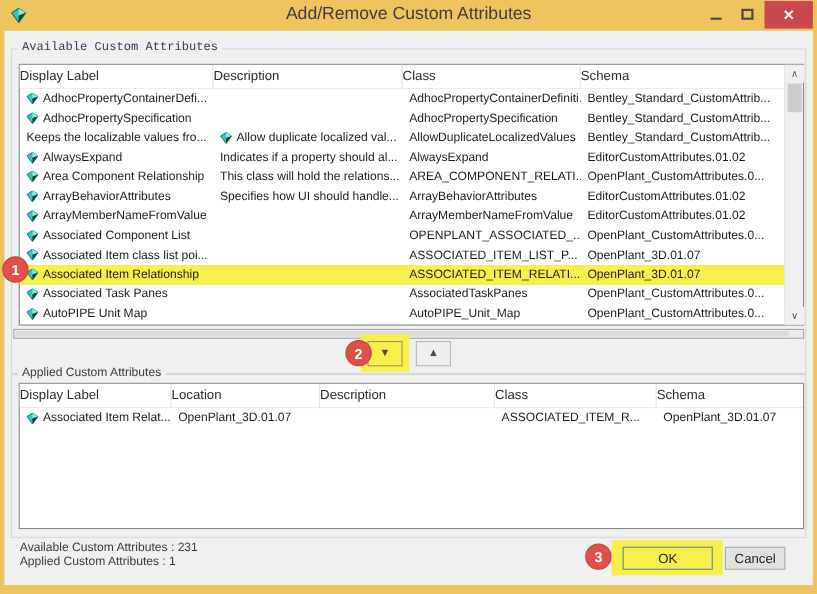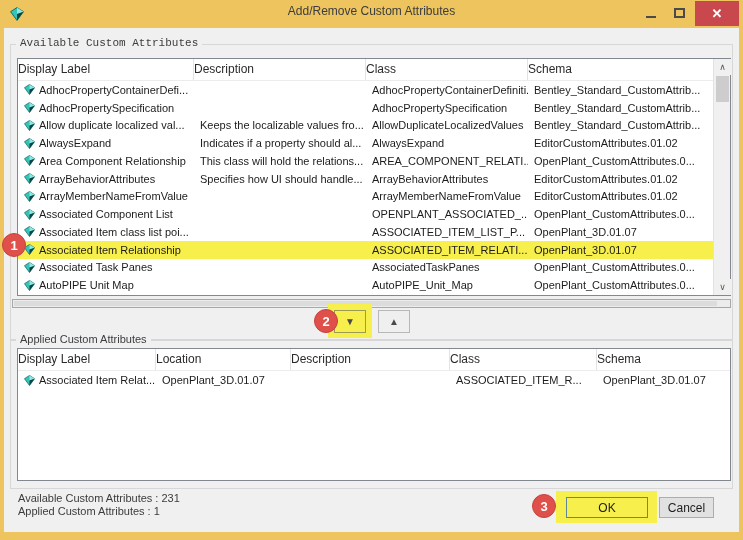--- a/index.html
+++ b/index.html
@@ -4,21 +4,21 @@
 <style>
   :root{
     --titlebar:#edc45e; --close-button:#c9484d; --highlight:#f7ef4b;
     --badge:#e0504a; --dialog-bg:#f0f0f0;
   }
   *{box-sizing:border-box; margin:0; padding:0;}
   body{font-family:"Liberation Sans", sans-serif; background:#888; }
   .window{position:relative; width:743px; height:540px; background:var(--titlebar,#edc45e); overflow:hidden;}
   .titlebar{position:absolute; left:0; top:0; width:743px; height:28px;}
   .app-icon{position:absolute; left:10px; top:7px; width:14px; height:14px;}
-  .title{position:absolute; left:0; right:0; top:4px; text-align:center; font-size:12px; color:#3d3d3d;}
+  .title{position:absolute; left:0; right:0; top:4px; text-align:center; font-size:16px; color:#3d3d3d;}
   .cap-btn{position:absolute; top:0; height:26px; display:flex; align-items:center; justify-content:center; cursor:default;}
   .btn-min{left:638px; width:26px;}
   .btn-max{left:666px; width:26px;}
   .btn-close{left:695px; top:1px; width:44px; height:25px; background:var(--close-button,#c9484d); color:#fff; font-size:13px; font-weight:bold;}
   .glyph-min{display:block; width:10px; height:2px; background:#4a4a4a; margin-top:8px;}
   .glyph-max{display:block; width:11px; height:10px; border:2px solid #4a4a4a; background:transparent;}
   .client{position:absolute; left:4px; top:28px; width:735px; height:504px; background:var(--dialog-bg,#f0f0f0);}
   .bottom-edge{position:absolute; left:0; bottom:0; width:743px; height:8px; background:var(--titlebar,#edc45e);}
 
   .groupbox{position:absolute; border:1px solid #d7d7d7; background:transparent;}
@@ -145,31 +145,31 @@
             </div>
             <div class="lv-cell">
               <span>AdhocPropertySpecification</span>
             </div>
             <div class="lv-cell">
               <span>Bentley_Standard_CustomAttrib...</span>
             </div>
           </div>
           <div class="lv-row cols-avail">
             <div class="lv-cell">
+              <span>Keeps the localizable values fro...</span>
+            </div>
+            <div class="lv-cell">
   <span class="gem">
                 <svg width="11" height="11" viewBox="0 0 12 12">
     <polygon points="6,0.5 11.5,4 6,11.5 0.5,4" fill="#35c4bb" stroke="#14665f" stroke-width="0.8"></polygon>
     <polygon points="6,0.5 11.5,4 6,6" fill="#8ee8e2"></polygon>
     <polygon points="6,6 11.5,4 6,11.5" fill="#0b4340"></polygon>
   </svg>
               </span>
 <span>Allow duplicate localized val...</span>
-            </div>
-            <div class="lv-cell">
-              <span>Keeps the localizable values fro...</span>
             </div>
             <div class="lv-cell">
               <span>AllowDuplicateLocalizedValues</span>
             </div>
             <div class="lv-cell">
               <span>Bentley_Standard_CustomAttrib...</span>
             </div>
           </div>
           <div class="lv-row cols-avail">
             <div class="lv-cell">

